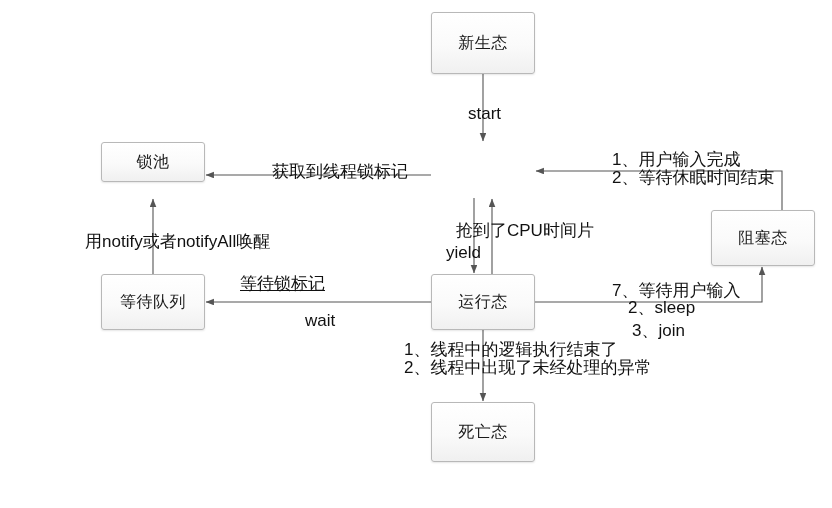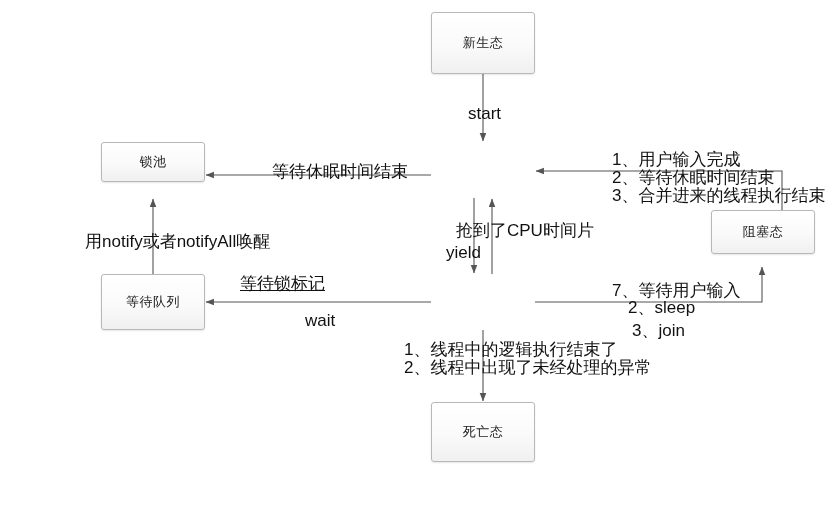--- a/index.html
+++ b/index.html
@@ -20,21 +20,21 @@
   .node {
     position: absolute;
     box-sizing: border-box;
     border: 1px solid #b8b8b8;
     border-radius: 3px;
     background: linear-gradient(to bottom, #ffffff 0%, #fafafa 55%, #f0f0f0 100%);
     box-shadow: 0 1px 2px rgba(0,0,0,0.10);
     display: flex;
     align-items: center;
     justify-content: center;
-    font-size: 13px;
+    font-size: 16px;
     color: #1a1a1a;
     letter-spacing: 0.5px;
   }
   .edge-label {
     position: absolute;
     font-size: 17px;
     color: #111111;
     white-space: nowrap;
     line-height: 1.45;
   }
@@ -79,42 +79,44 @@
       <path d="M483,330 L483,401"></path>
     </g>
   </svg>
 
   <div class="node" style="left:431px;top:12px;width:104px;height:62px;">
     <span>新生态</span>
   </div>
   <div class="node" style="left:101px;top:142px;width:104px;height:40px;">
     <span>锁池</span>
   </div>
-  <div class="node" style="left:711px;top:210px;width:104px;height:44px;">
+  <div class="node" style="left:711px;top:210px;width:104px;height:56px;">
     <span>阻塞态</span>
   </div>
   <div class="node" style="left:101px;top:274px;width:104px;height:56px;">
     <span>等待队列</span>
+  </div>
+  <div class="node" style="left:431px;top:274px;width:104px;height:56px;">
+    <span>运行态</span>
   </div>
   <div class="node" style="left:431px;top:402px;width:104px;height:60px;">
     <span>死亡态</span>
   </div>
 
   <div class="edge-label" style="left:468px;top:102px;">start</div>
-  <div class="edge-label" style="left:272px;top:160px;">等待休眠时间结束</div>
+  <div class="edge-label" style="left:272px;top:160px;">获取到线程锁标记</div>
   <div class="edge-label" style="left:85px;top:230px;">用notify或者notifyAll唤醒</div>
   <div class="edge-label" style="left:456px;top:219px;">抢到了CPU时间片</div>
   <div class="edge-label" style="left:446px;top:241px;">yield</div>
   <div class="edge-label" style="left:240px;top:272px;text-decoration:underline;">等待锁标记</div>
   <div class="edge-label" style="left:305px;top:294px;margin-top:15px;">wait</div>
 
   <div class="edge-label" style="left:612px;top:279px;">7、等待用户输入</div>
   <div class="edge-label" style="left:628px;top:296px;">2、sleep</div>
   <div class="edge-label" style="left:632px;top:319px;">3、join</div>
 
   <div class="edge-label" style="left:612px;top:148px;">1、用户输入完成</div>
   <div class="edge-label" style="left:612px;top:166px;">2、等待休眠时间结束</div>
-  <div class="edge-label" style="left:612px;top:184px;">3、合并进来的线程执行结束</div>
 
   <div class="edge-label" style="left:404px;top:338px;">1、线程中的逻辑执行结束了</div>
   <div class="edge-label" style="left:404px;top:356px;">2、线程中出现了未经处理的异常</div>
 
 </div>
 
 </body></html>

